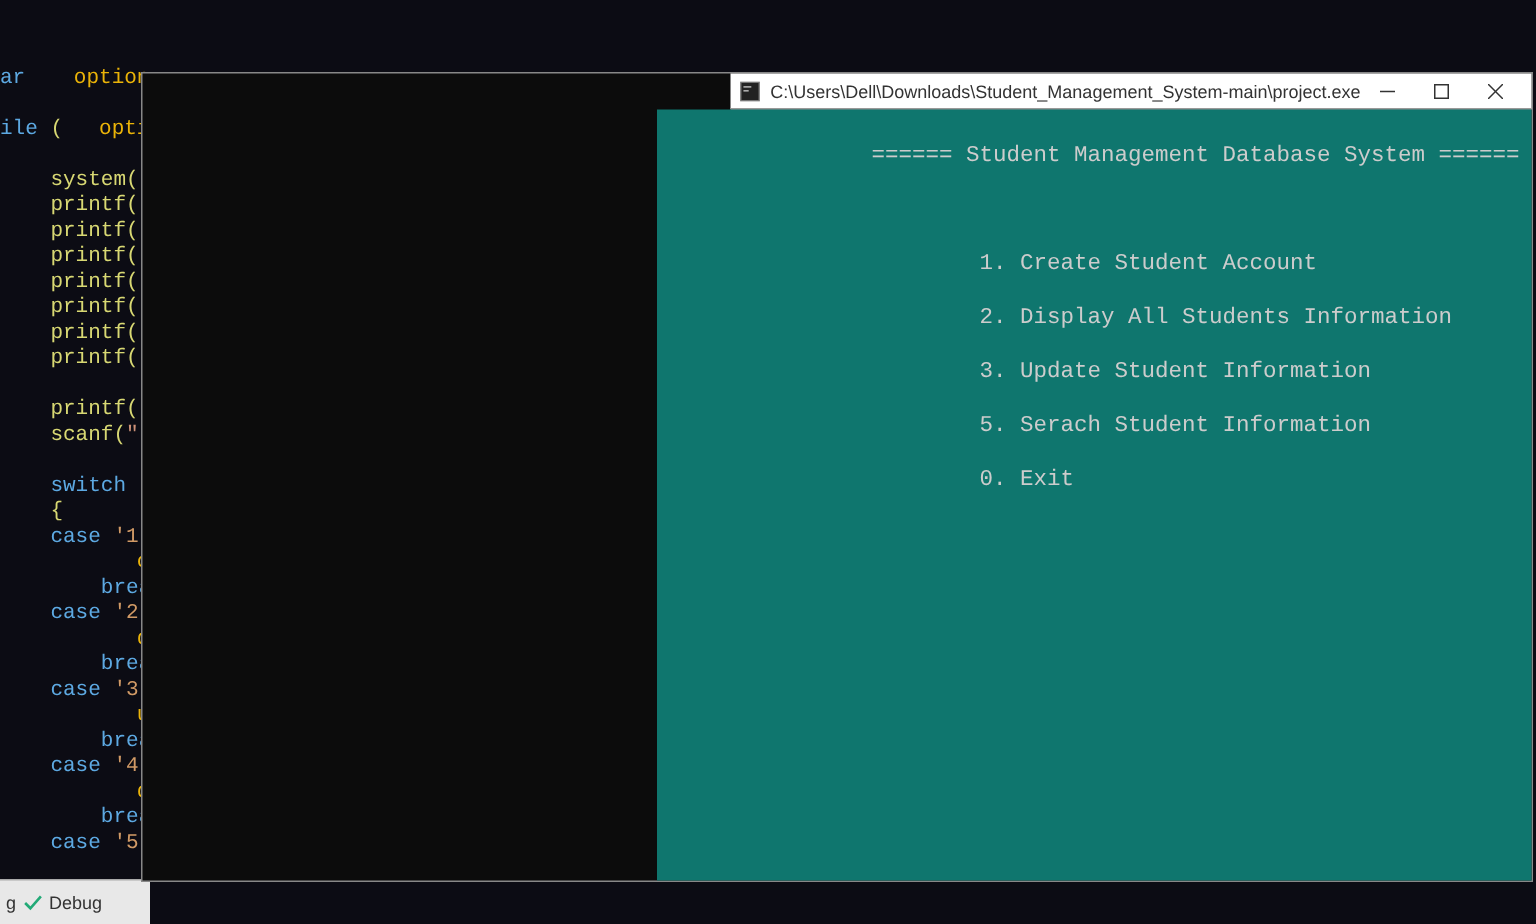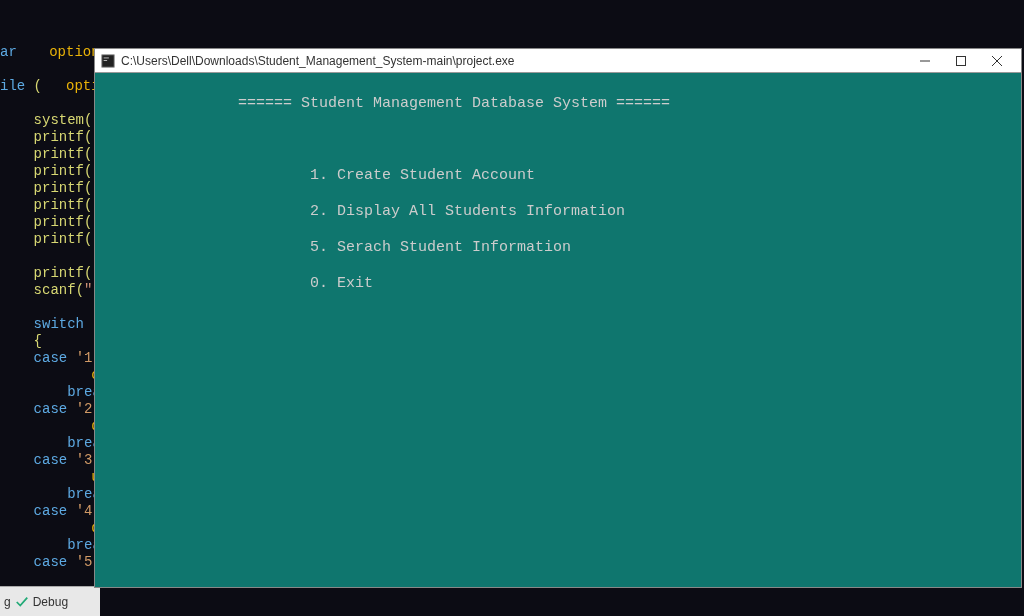--- a/index.html
+++ b/index.html
@@ -41,20 +41,21 @@
     .console-window {
       position: absolute;
       top: 48px;
       left: 94px;
       width: 928px;
       height: 540px;
       background: #0c0c0c;
       border: 1px solid #888;
       display: flex;
       flex-direction: column;
+      align-items: flex-end;
     }
     .titlebar {
       height: 24px;
       background: #fff;
       border-bottom: 1px solid #999;
       display: flex;
       align-items: center;
       padding: 0 6px;
       color: #333;
       font-family: "Segoe UI", Tahoma, sans-serif;
@@ -199,18 +200,19 @@
             <line x1="10" y1="0" x2="0" y2="10" stroke="#333" stroke-width="1"></line>
           </svg>
       </div>
     </div>
   </div>
   <div class="console-body">
 <div>               <span>====== Student Management Database System ======</span></div>
 <div> </div>
 <div>                       <span>1. Create Student Account</span></div>
 <div>                       <span>2. Display All Students Information</span></div>
+<div>                       <span>3. Update Student Information</span></div>
 <div>                       <span>5. Serach Student Information</span></div>
 <div>                       <span>0. Exit</span></div>
 <div> </div>
 <div> </div>
   </div>
 </div>
 
 </body></html>

